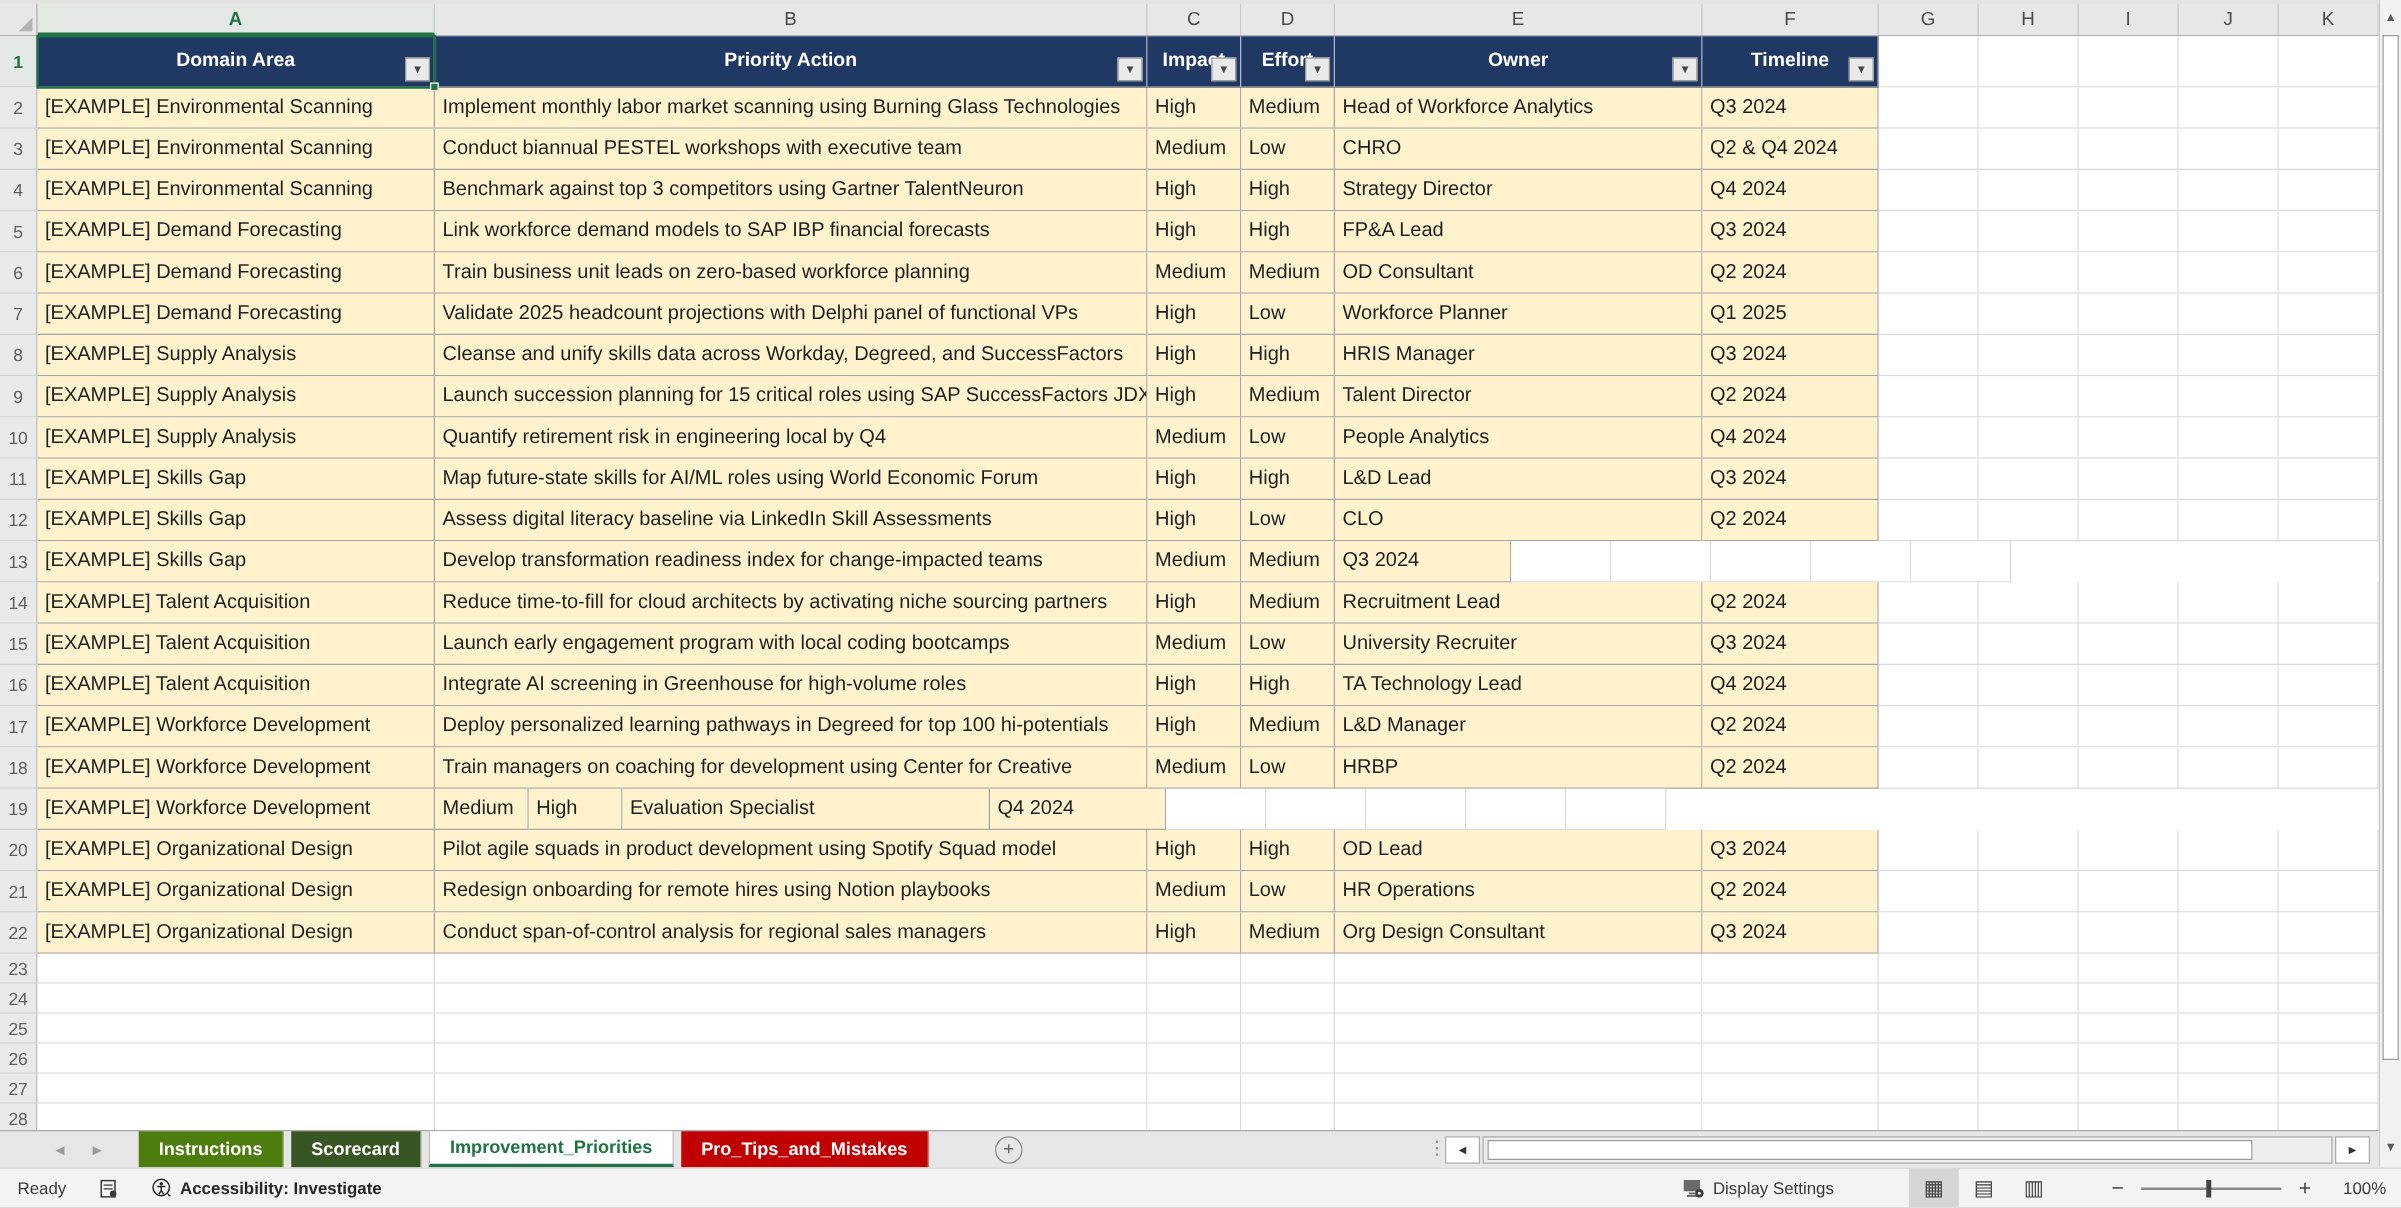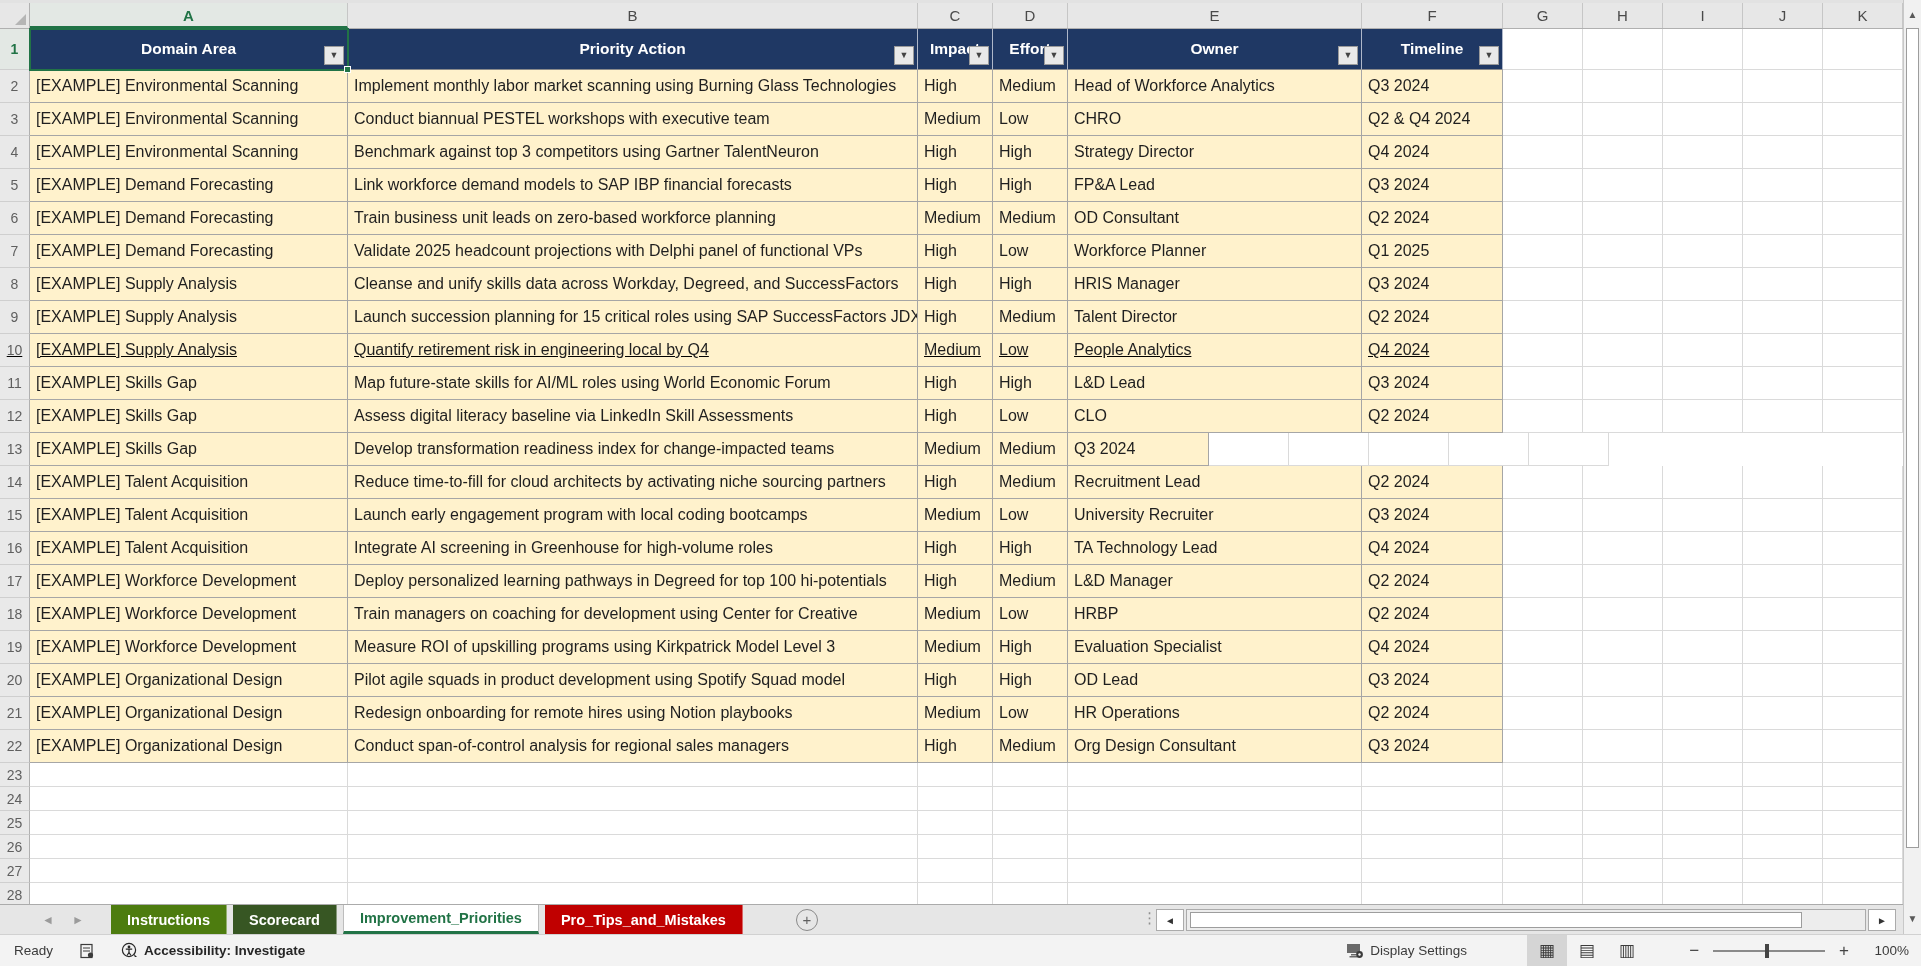--- a/index.html
+++ b/index.html
@@ -236,21 +236,21 @@
           <div class="cell data" style="width: 75px;">High</div>
           <div class="cell data" style="width: 75px;">Medium</div>
           <div class="cell data" style="width: 294px;">Talent Director</div>
           <div class="cell data" style="width: 141px;">Q2 2024</div>
           <div class="cell empty" style="width: 80px;"></div>
           <div class="cell empty" style="width: 80px;"></div>
           <div class="cell empty" style="width: 80px;"></div>
           <div class="cell empty" style="width: 80px;"></div>
           <div class="cell empty" style="width: 80px;"></div>
         </div>
-        <div class="row" style="height: 33px; text-decoration: underline;">
+        <div class="row" style="height: 33px;">
           <div class="gut">10</div>
           <div class="cell data" style="width: 318px;">[EXAMPLE] Supply Analysis</div>
           <div class="cell data" style="width: 570px;">Quantify retirement risk in engineering local by Q4</div>
           <div class="cell data" style="width: 75px;">Medium</div>
           <div class="cell data" style="width: 75px;">Low</div>
           <div class="cell data" style="width: 294px;">People Analytics</div>
           <div class="cell data" style="width: 141px;">Q4 2024</div>
           <div class="cell empty" style="width: 80px;"></div>
           <div class="cell empty" style="width: 80px;"></div>
           <div class="cell empty" style="width: 80px;"></div>
@@ -364,21 +364,20 @@
           <div class="cell data" style="width: 141px;">Q2 2024</div>
           <div class="cell empty" style="width: 80px;"></div>
           <div class="cell empty" style="width: 80px;"></div>
           <div class="cell empty" style="width: 80px;"></div>
           <div class="cell empty" style="width: 80px;"></div>
           <div class="cell empty" style="width: 80px;"></div>
         </div>
         <div class="row" style="height: 33px;">
           <div class="gut">19</div>
           <div class="cell data" style="width: 318px;">[EXAMPLE] Workforce Development</div>
-          <div class="cell data" style="width: 570px;">Measure ROI of upskilling programs using Kirkpatrick Model Level 3</div>
           <div class="cell data" style="width: 75px;">Medium</div>
           <div class="cell data" style="width: 75px;">High</div>
           <div class="cell data" style="width: 294px;">Evaluation Specialist</div>
           <div class="cell data" style="width: 141px;">Q4 2024</div>
           <div class="cell empty" style="width: 80px;"></div>
           <div class="cell empty" style="width: 80px;"></div>
           <div class="cell empty" style="width: 80px;"></div>
           <div class="cell empty" style="width: 80px;"></div>
           <div class="cell empty" style="width: 80px;"></div>
         </div>

